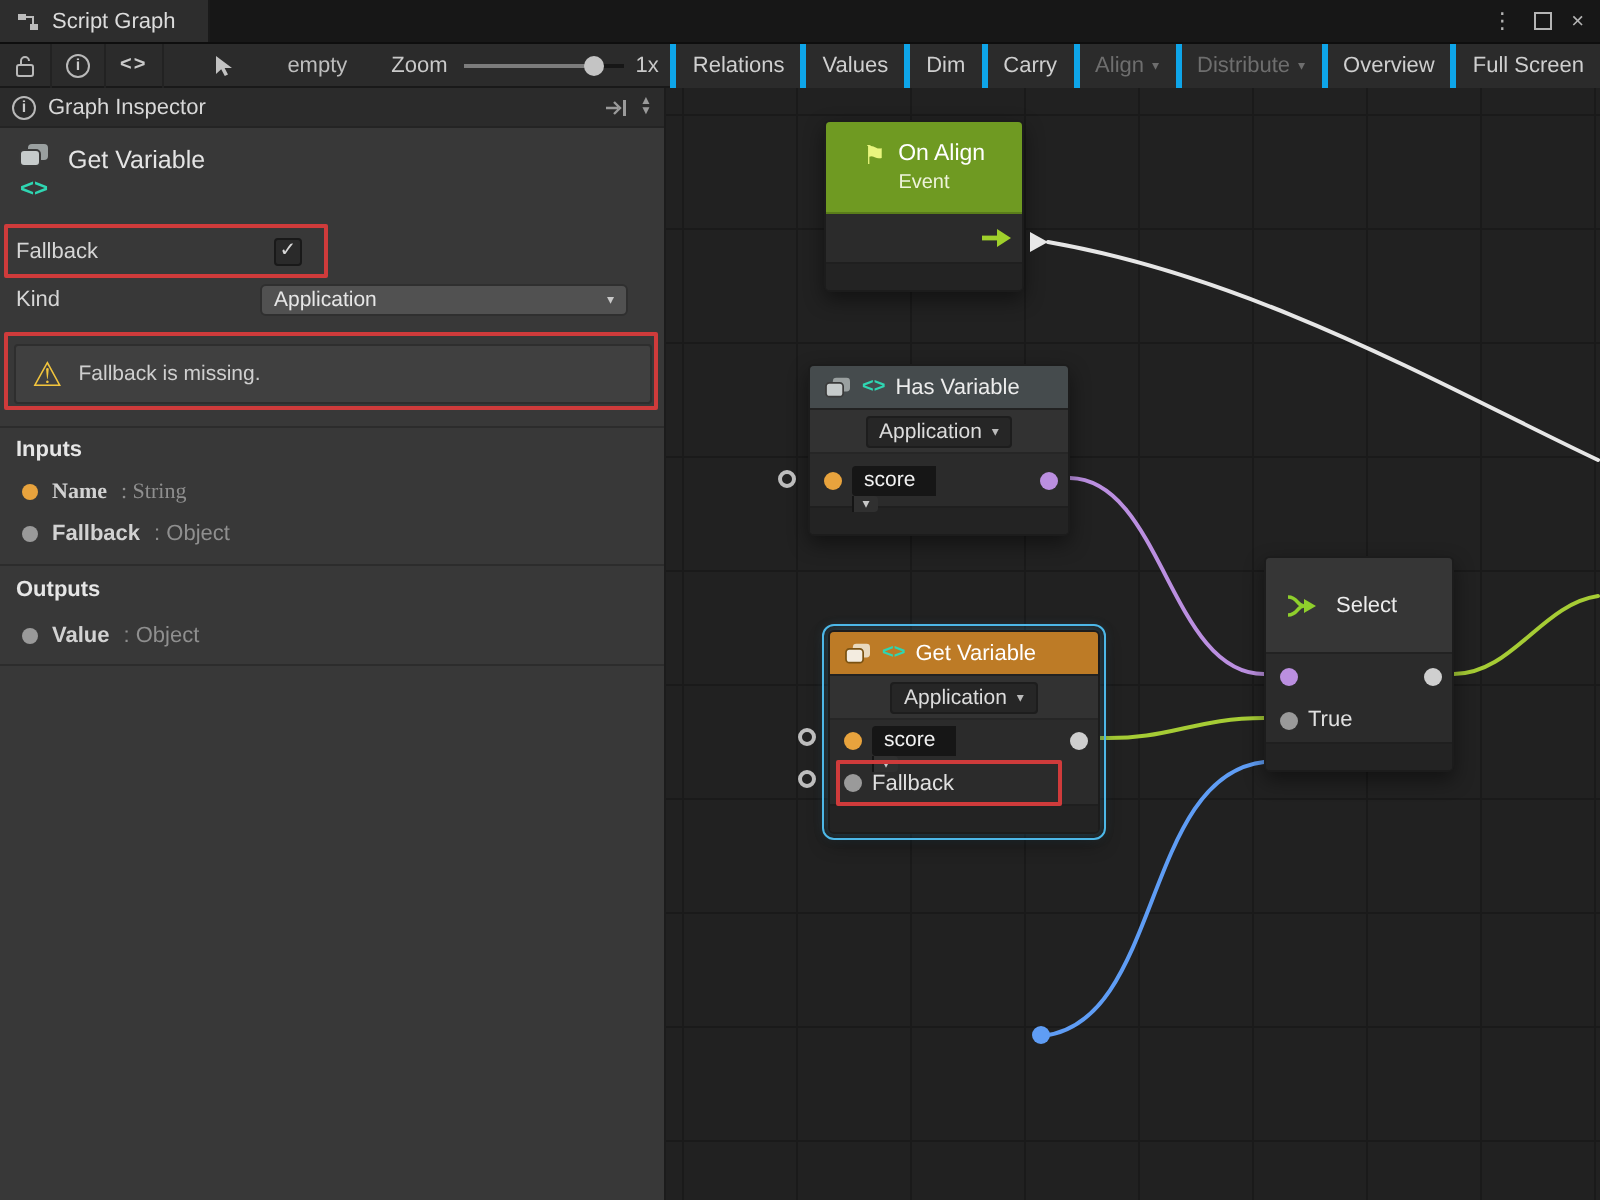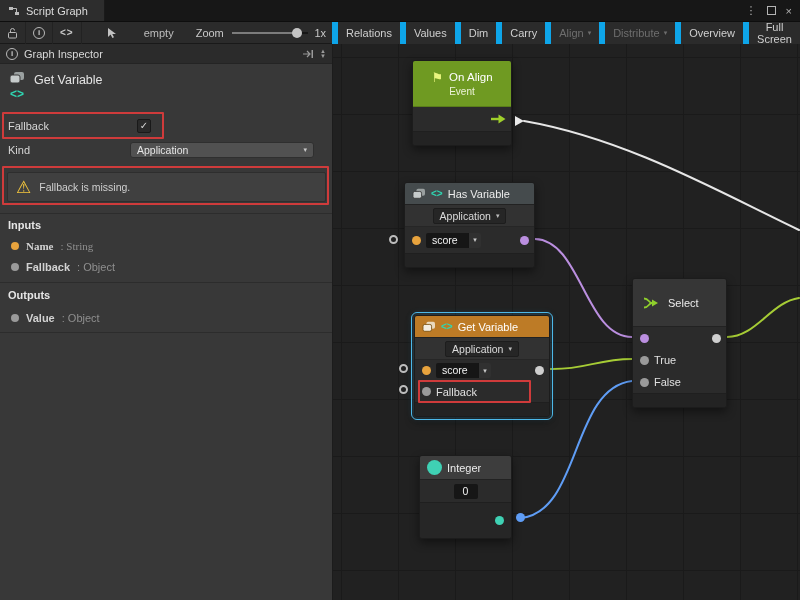--- a/index.html
+++ b/index.html
@@ -22,21 +22,21 @@
     display:flex; align-items:center; justify-content:center; color:#c9c9c9; font-style:normal; }
   .code-ic { color:#c9c9c9; font-weight:bold; font-size:10px; letter-spacing:1px; }
   .empty-lbl { color:#bdbdbd; margin-left:20px; }
   .zoom-lbl { margin-left:22px; color:#c9c9c9; }
   .zoom-slider { position:relative; width:80px; height:12px; margin:0 6px 0 8px; }
   .zs-track { position:absolute; left:0; right:0; top:5px; height:2px; background:#161616; }
   .zs-fill { position:absolute; left:0; width:64px; top:5px; height:2px; background:#7c7c7c; }
   .zs-handle { position:absolute; left:60px; top:1px; width:10px; height:10px; border-radius:50%; background:#c4c4c4; }
   .zoom-val { color:#c9c9c9; margin-right:6px; }
   .tb-group { margin-left:auto; display:flex; height:22px; }
-  .tbtn { display:flex; align-items:center; gap:4px; padding:0 8px; background:#2b2b2b; border:none; border-left:6px solid #0ea5e9;
+  .tbtn { display:flex; align-items:center; gap:4px; padding:0 8px; background:#2b2b2b; border:none; border-left:3px solid #0ea5e9;
     color:#cfcfcf; font-family:inherit; font-size:11px; height:22px; cursor:default; }
   .tbtn.disabled { color:#6e6e6e; }
   .dd-caret { font-size:7px; }
 
   
   .main { flex:1; display:flex; min-height:0; }
 
   
   .inspector { width:333px; flex:none; background:#383838; border-right:1px solid #1c1c1c; position:relative; }
   .insp-header { position:absolute; left:0; top:0; right:0; height:20px; background:#2b2b2b; border-bottom:1px solid #242424;
@@ -88,21 +88,21 @@
     padding:1px 6px; font-size:10.5px; color:#dcdcdc; }
   .dd .caret { font-size:7px; color:#bbb; }
   .n-row { height:21px; display:flex; align-items:center; gap:5px; padding:0 7px; background:#2b2b2b; font-size:11px; }
   .n-row.h26 { height:26px; }
   .n-row.h22 { height:22px; }
   .n-footer { height:14px; background:#232323; border-top:1px solid #1f1f1f; border-radius:0 0 2px 2px; }
   .dot { width:9px; height:9px; border-radius:50%; flex:none; }
   .pr { margin-left:auto; margin-right:-2px; }
   .orange { background:#e8a33d; } .purple { background:#bb8fe0; } .gray { background:#9a9a9a; }
   .lgray { background:#cfcfcf; } .tealdot { background:#3fd1b4; } .bluedot { background:#5f9df5; }
-  .combo { display:inline-flex; height:15px; }
+  .combo { display:inline-flex; height:15px;flex-direction:column; }
   .combo-text { background:#161616; color:#f2f2f2; padding:0 6px; font-size:10.5px; line-height:15px; border-radius:2px 0 0 2px; min-width:42px; }
   .combo-caret { width:13px; background:#303030; color:#c8c8c8; font-size:7px; display:flex; align-items:center; justify-content:center;
     border-left:1px solid #151515; border-radius:0 2px 2px 0; }
 
   .onstart-hdr { height:46px; background:#6f9a22; border-radius:2px 2px 0 0; display:flex; flex-direction:column; justify-content:center;
     gap:2px; padding:0 8px; border-bottom:1px solid #5a7d1a; }
   .onstart-line1 { display:flex; align-items:center; justify-content:center; gap:6px; color:#fff; font-size:11.5px; }
   .flag { color:#e9f57e; font-size:13px; line-height:13px; font-style:normal; }
   .onstart-sub { color:#eef3da; font-size:10px; text-align:center; }
   .onstart-body { height:24px; background:#2b2b2b; position:relative; }
@@ -375,36 +375,20 @@
           <span class="n-title">Select</span>
         </div>
         <div class="n-row h22">
           <span class="dot purple"></span>
           <span class="dot lgray pr"></span>
         </div>
         <div class="n-row h22">
           <span class="dot gray"></span>
           <span>True</span>
         </div>
-        <div class="n-row h22">
-          <span class="dot gray"></span>
-          <span>False</span>
-        </div>
         <div class="n-footer"></div>
       </div>
 
-      <div class="node" style="left:86px;top:411px;width:93px;">
-        <div class="n-hdr int-hdr">
-          <span class="teal-circle"></span>
-          <span class="n-title">Integer</span>
-        </div>
-        <div class="int-valrow">
-          <span class="int-field">0</span>
-        </div>
-        <div class="int-footer">
-          <span class="dot tealdot"></span>
-        </div>
-      </div>
       <span class="outdot bluedot" style="left:183px;top:469px;"></span>
 
     </div>
   </div>
 </div>
 
 </body></html>

